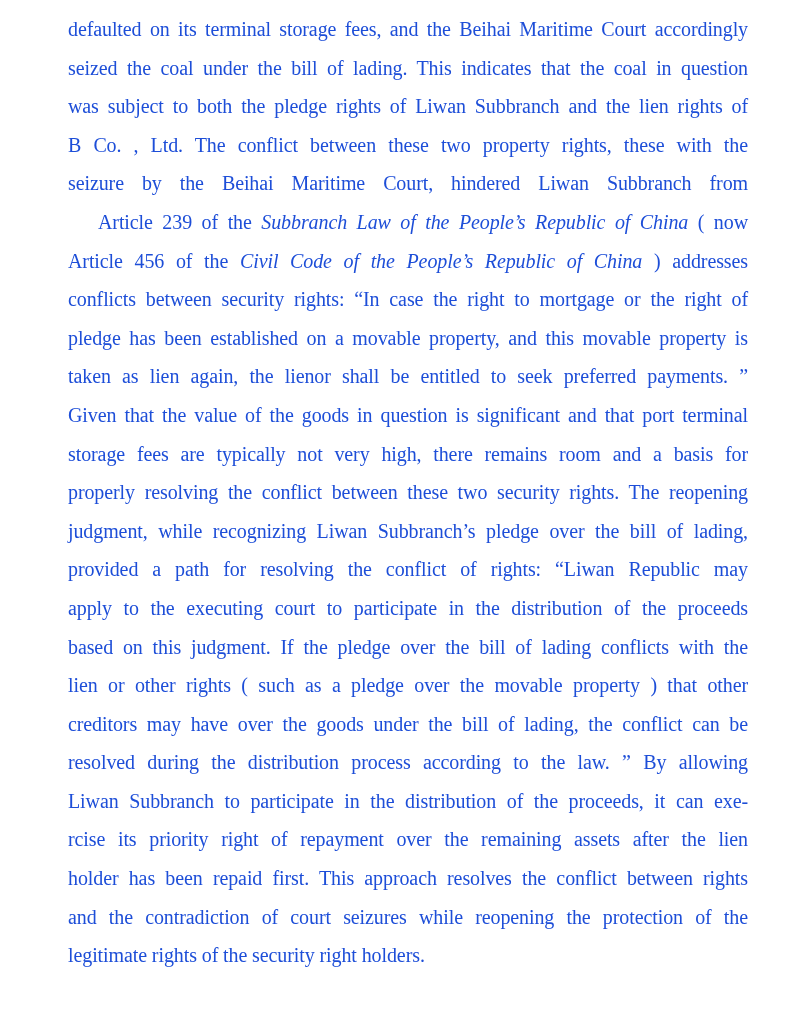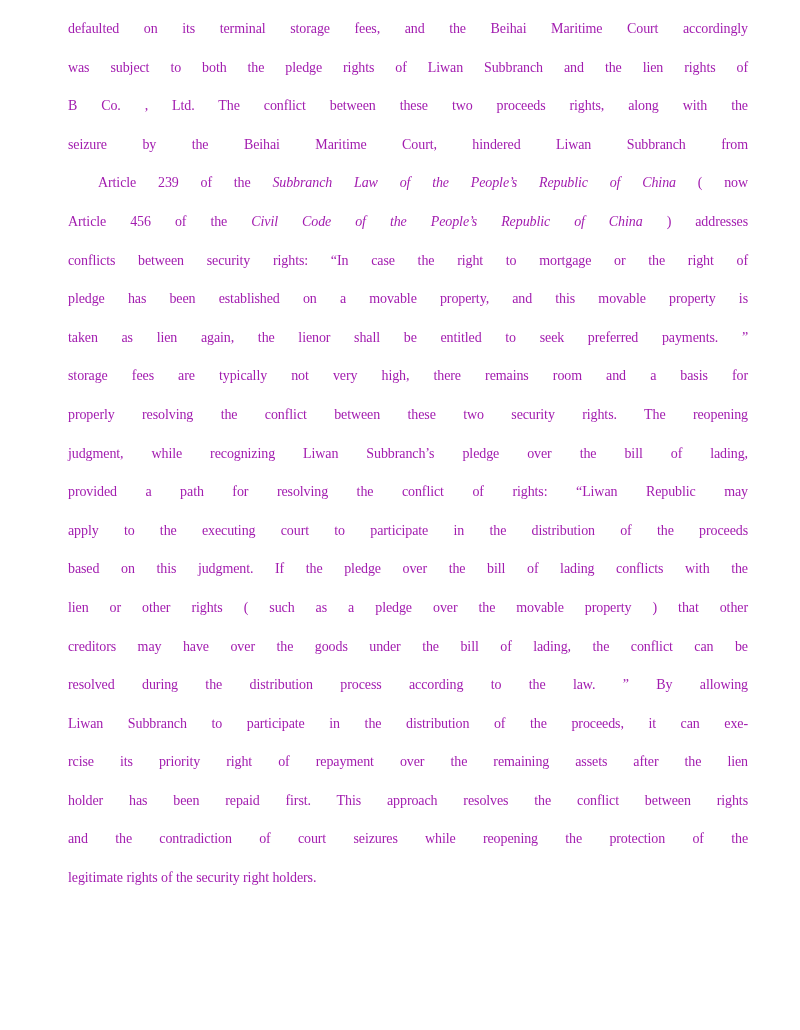--- a/index.html
+++ b/index.html
@@ -19,24 +19,24 @@
     left: 0; top: 0;
     width: 800px;
     height: 1030px;
     background: #ffffff;
   }
   .text-block {
     position: absolute;
     left: 68px;
     top: 10px;
     width: 680px;
-    font-size: 14px;
+    font-size: 20px;
     line-height: 38.6px;
     letter-spacing: -0.1px;
-    color: #a21caf;
+    color: #1d4ed8;
     text-rendering: optimizeLegibility;
   }
   .paragraph {
     margin: 0;
     padding: 0;
   }
   .line {
     text-align: justify;
     text-align-last: justify;
     text-justify: inter-word;
@@ -53,30 +53,32 @@
     font-style: italic;
   }
 </style>
 </head>
 <body>
 
 <div class="page">
   <div class="text-block">
       <div class="paragraph">
         <div class="line"><span>defaulted on its terminal storage fees, and the Beihai Maritime Court accordingly</span></div>
+        <div class="line"><span>seized the coal under the bill of lading. This indicates that the coal in question</span></div>
         <div class="line"><span>was subject to both the pledge rights of Liwan Subbranch and the lien rights of</span></div>
-        <div class="line"><span>B Co. , Ltd. The conflict between these two proceeds rights, along with the</span></div>
+        <div class="line"><span>B Co. , Ltd. The conflict between these two property rights, these with the</span></div>
         <div class="line"><span>seizure by the Beihai Maritime Court, hindered Liwan Subbranch from</span></div>
       </div>
       <div class="paragraph">
         <div class="line indent"><span>Article 239 of the </span><i>Subbranch Law of the People’s Republic of China</i><span> ( now</span></div>
         <div class="line"><span>Article 456 of the </span><i>Civil Code of the People’s Republic of China</i><span> ) addresses</span></div>
         <div class="line"><span>conflicts between security rights: “In case the right to mortgage or the right of</span></div>
         <div class="line"><span>pledge has been established on a movable property, and this movable property is</span></div>
         <div class="line"><span>taken as lien again, the lienor shall be entitled to seek preferred payments. ”</span></div>
+        <div class="line"><span>Given that the value of the goods in question is significant and that port terminal</span></div>
         <div class="line"><span>storage fees are typically not very high, there remains room and a basis for</span></div>
         <div class="line"><span>properly resolving the conflict between these two security rights. The reopening</span></div>
         <div class="line"><span>judgment, while recognizing Liwan Subbranch’s pledge over the bill of lading,</span></div>
         <div class="line"><span>provided a path for resolving the conflict of rights: “Liwan Republic may</span></div>
         <div class="line"><span>apply to the executing court to participate in the distribution of the proceeds</span></div>
         <div class="line"><span>based on this judgment. If the pledge over the bill of lading conflicts with the</span></div>
         <div class="line"><span>lien or other rights ( such as a pledge over the movable property ) that other</span></div>
         <div class="line"><span>creditors may have over the goods under the bill of lading, the conflict can be</span></div>
         <div class="line"><span>resolved during the distribution process according to the law. ” By allowing</span></div>
         <div class="line"><span>Liwan Subbranch to participate in the distribution of the proceeds, it can exe-</span></div>

